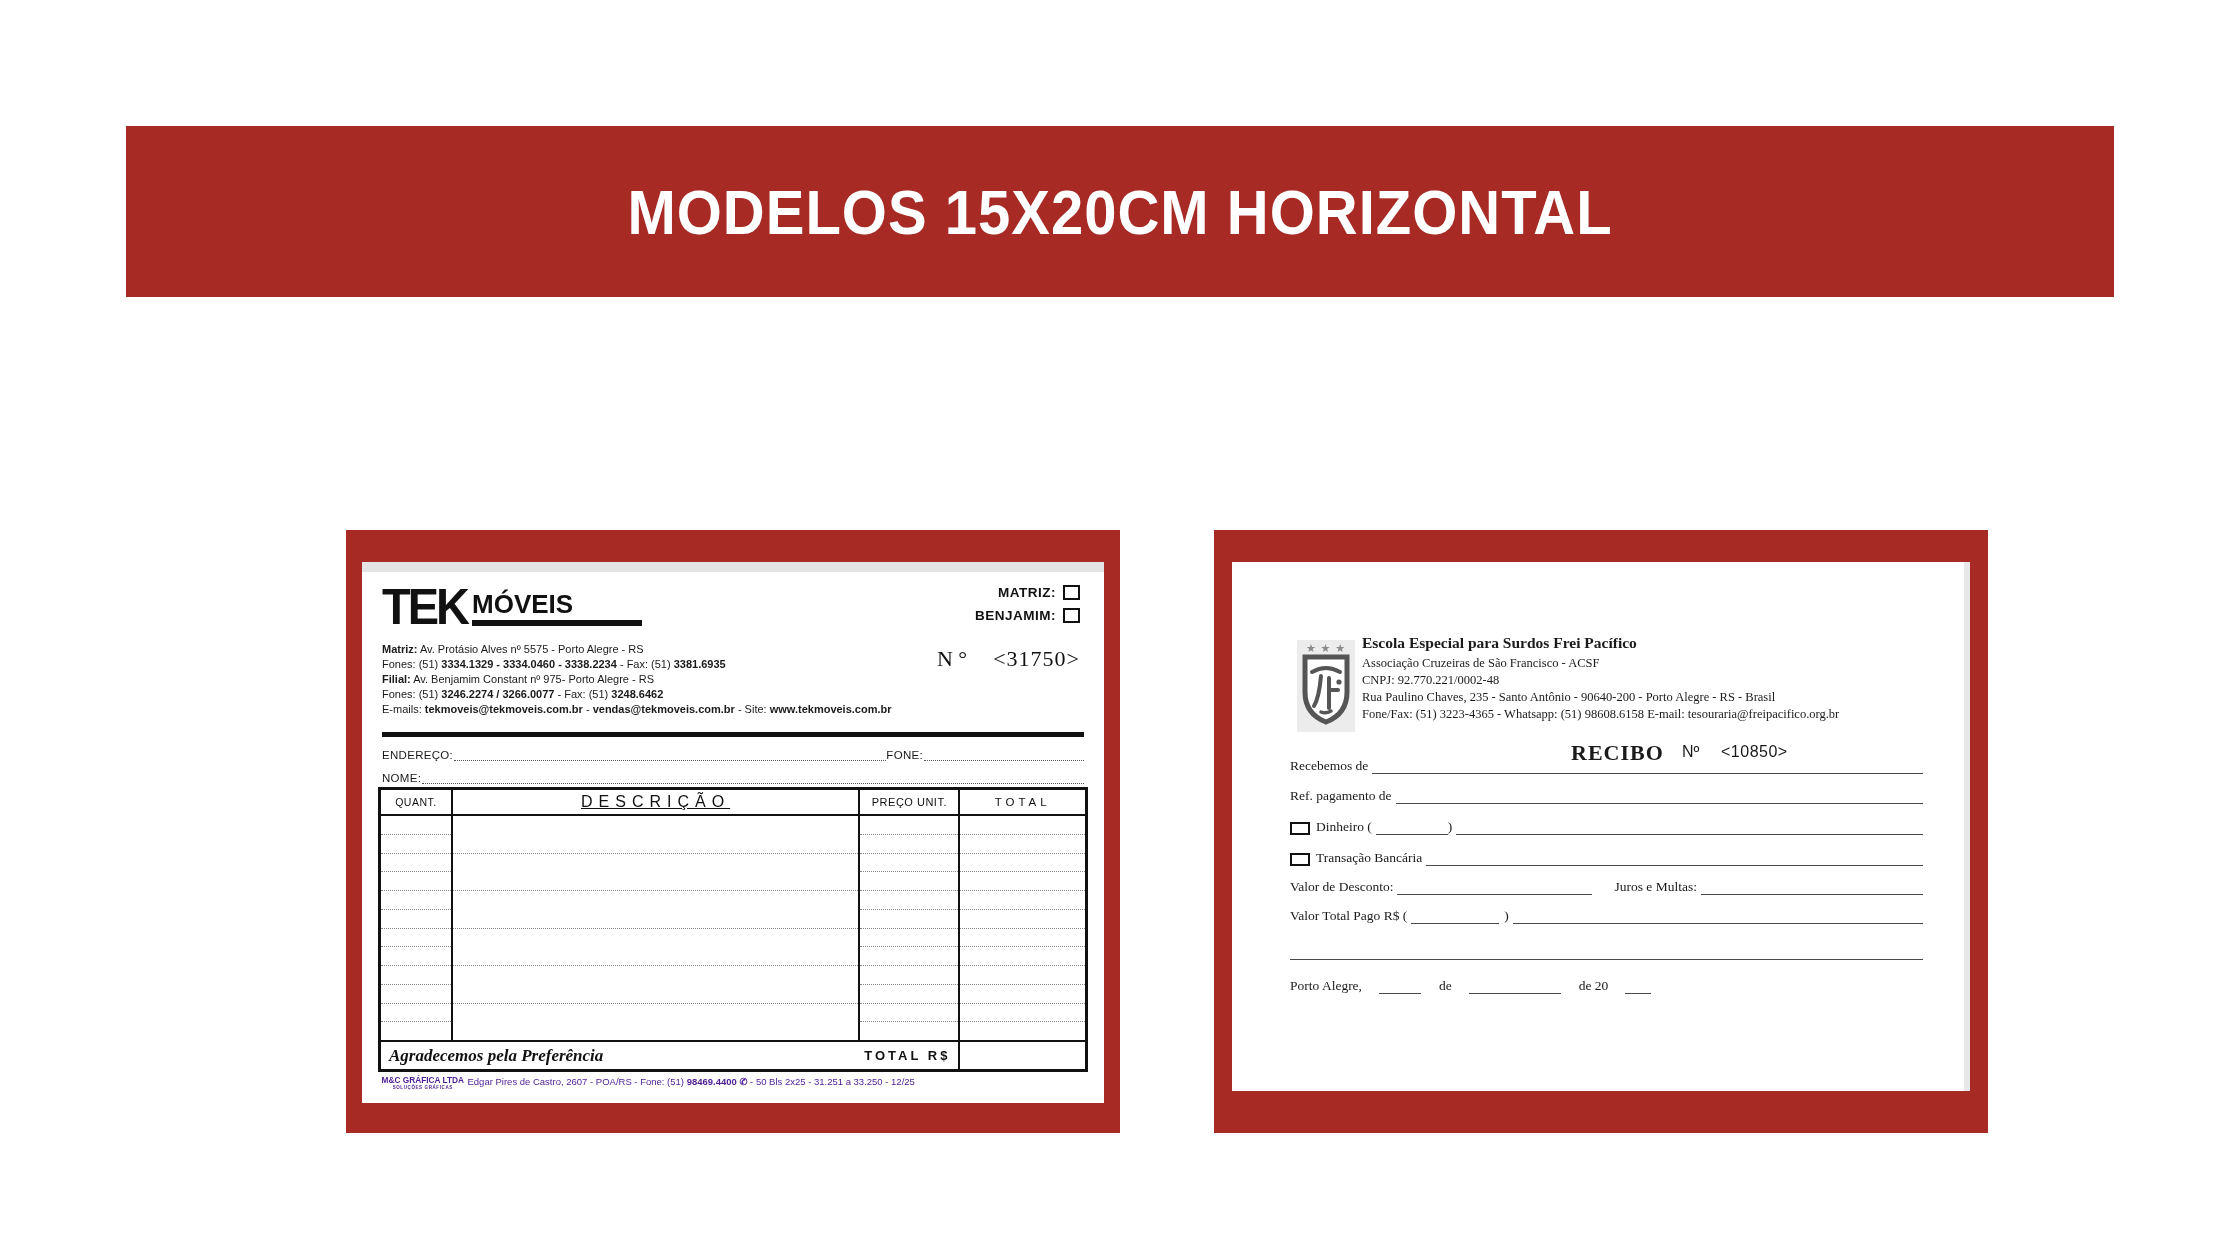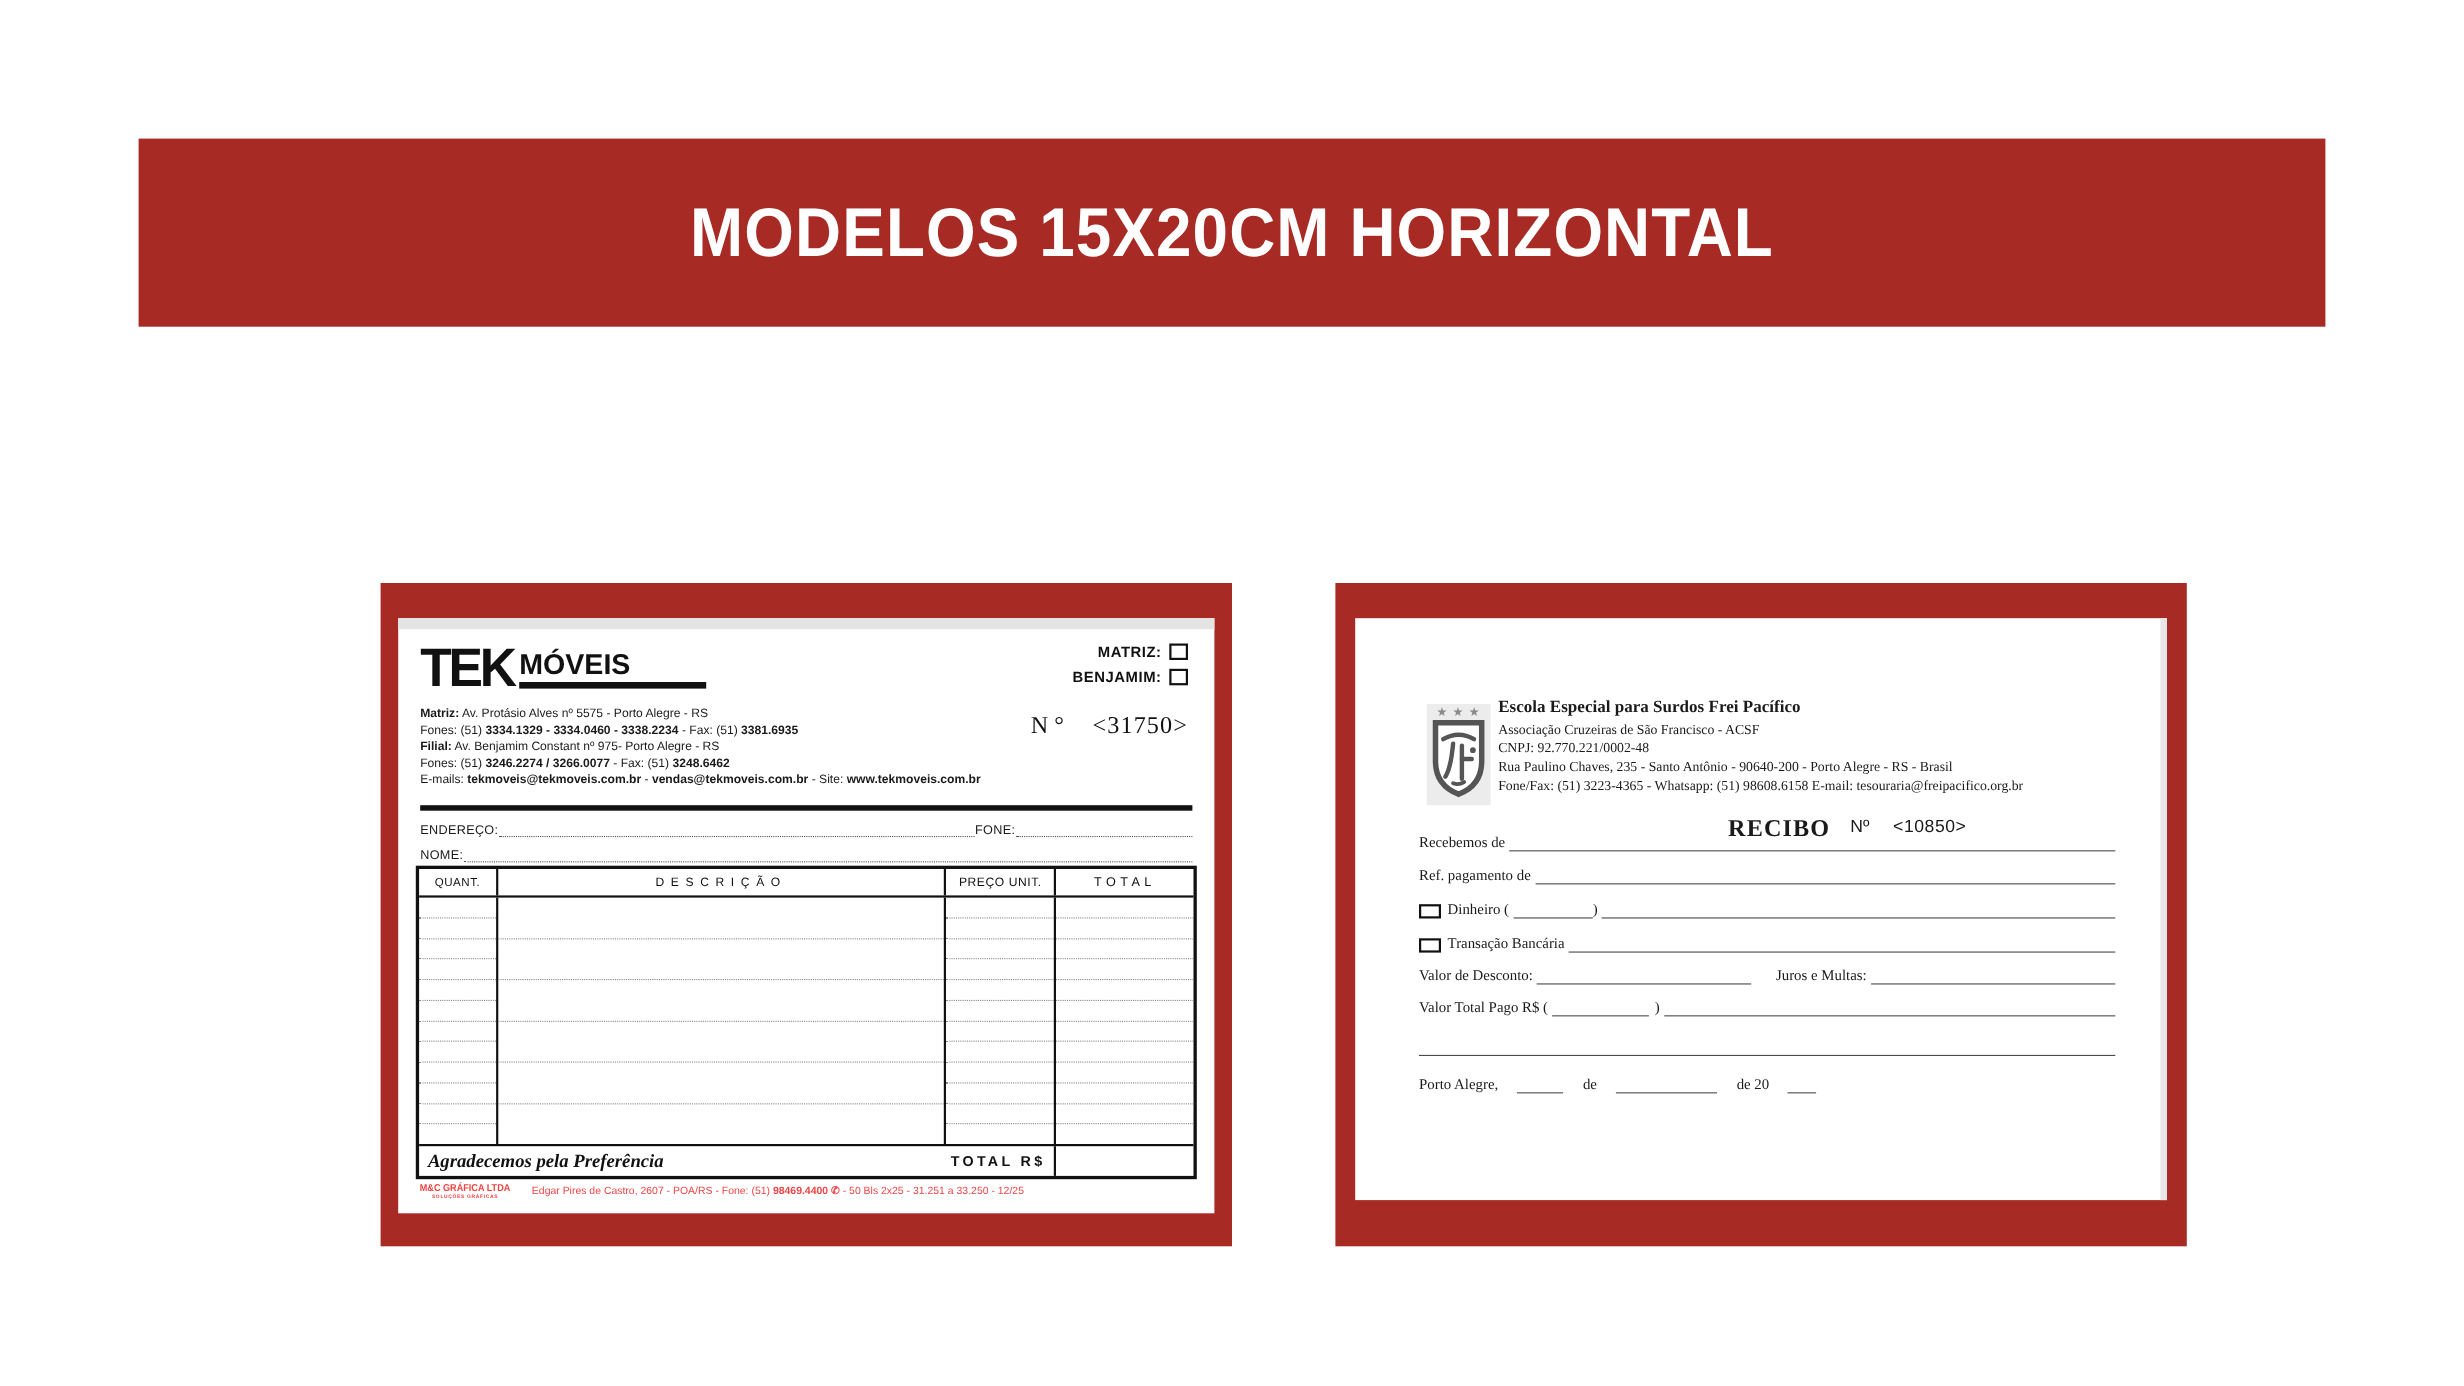--- a/index.html
+++ b/index.html
@@ -57,32 +57,32 @@
   .items-table { position:absolute; left:16px; top:225px; width:710px; height:285px; border:3px solid #111; display:flex; flex-direction:column; background:#fff; }
   .thead { display:flex; height:26px; border-bottom:2.5px solid #111; align-items:center; }
   .tbody { flex:1; display:flex; }
   .col { display:flex; flex-direction:column; }
   .c1 { width:10.2%; border-right:2px solid #111; }
   .c2 { width:57.9%; border-right:2px solid #111; }
   .c3 { width:14.2%; border-right:2px solid #111; }
   .c4 { width:17.7%; }
   .th { height:100%; display:flex; align-items:center; justify-content:center; font-weight:400; }
   .th.h1 { font-size:10.5px; letter-spacing:0.5px; }
-  .th.h2 { font-size:11px; letter-spacing:6px; }
+  .th.h2 { font-size:16px; letter-spacing:6px;text-decoration:underline; }
   .th.h3 { font-size:11px; letter-spacing:0.5px; }
   .th.h4 { font-size:11.5px; letter-spacing:4px; font-weight:400; }
   .tcell { flex:1; border-bottom:1.3px dotted #888; }
   .col .tcell:last-child { border-bottom:none; }
   .trow-bottom { height:29px; border-top:2.5px solid #111; display:flex; }
   .tb-left { width:82.3%; display:flex; align-items:center; justify-content:space-between; padding:0 8px 0 8px; border-right:2px solid #111; }
   .thanks { font-family:"Liberation Serif", serif; font-style:italic; font-weight:700; font-size:17px; letter-spacing:0px; }
   .total-rs { font-size:13px; font-weight:700; letter-spacing:3px; white-space:nowrap; }
   .tb-right { flex:1; }
 
-  .print-credit { position:absolute; left:16px; top:513px; display:flex; align-items:flex-start; gap:16px; color:#ef4444; }
+  .print-credit { position:absolute; left:16px; top:513px; display:flex; align-items:flex-start; gap:0; color:#4c1d95; }
   .pc-brand { display:flex; flex-direction:column; align-items:center; }
   .pc-brand .b1 { font-size:9px; font-weight:700; letter-spacing:0px; transform:scaleX(0.92); white-space:nowrap; }
   .pc-brand .b2 { font-size:4.5px; font-weight:700; letter-spacing:0.6px; }
   .pc-info { font-size:9.5px; padding-top:1px; white-space:nowrap; }
   .pc-info b { font-weight:700; }
   .wa-icon { font-weight:700; }
 
   
   .rd { font-family:"Liberation Serif", serif; color:#1a1a1a; }
   .school-logo { position:absolute; left:65px; top:78px; width:58px; height:92px; background:#ececec; display:flex; flex-direction:column; align-items:center; }

